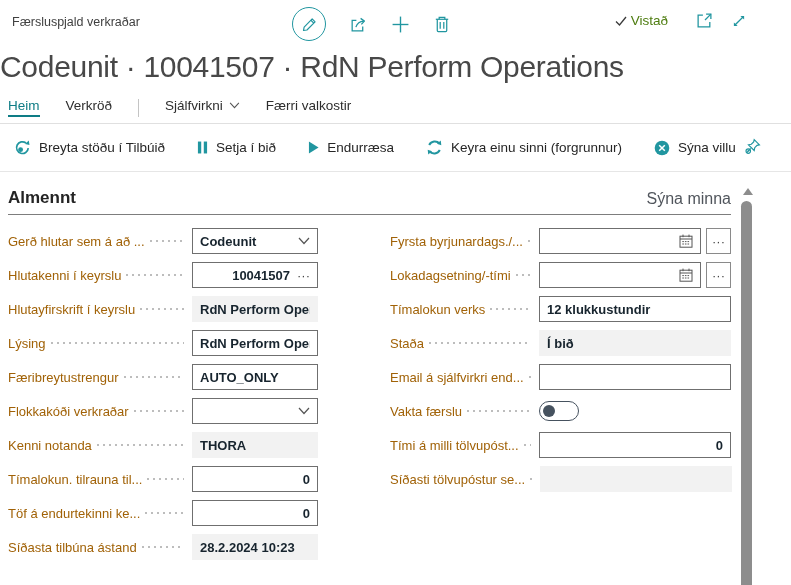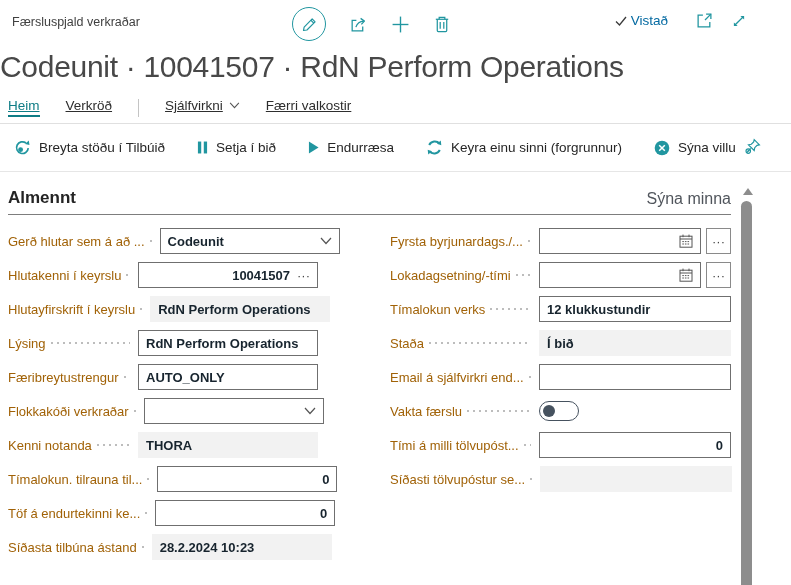--- a/index.html
+++ b/index.html
@@ -8,26 +8,26 @@
     font-family:"Liberation Sans","DejaVu Sans",sans-serif;color:#333;
     --accent:#2196a0;--accent-text:#0e7c85;--toggle:#46525f;
   }
   
   .topbar{position:relative;height:48px;}
   .caption{position:absolute;left:12px;top:15px;font-size:12.5px;color:#3f3f3f;}
   .center-icons{position:absolute;left:292px;top:7px;display:flex;align-items:center;gap:23px;}
   .icon-btn{background:none;border:none;padding:0;display:flex;align-items:center;justify-content:center;color:var(--accent);cursor:pointer;}
   .pencil-circle{width:34px;height:34px;border:1.4px solid var(--accent);border-radius:50%;}
   .right-icons{position:absolute;right:44px;top:12px;display:flex;align-items:center;gap:18px;}
-  .saved{display:flex;align-items:center;gap:3px;font-size:13.5px;color:#0369a1;margin-right:10px;}
+  .saved{display:flex;align-items:center;gap:3px;font-size:13.5px;color:#4d7c0f;margin-right:10px;}
   
   .page-title{margin:0;padding:2px 0 8px;font-size:30px;font-weight:400;color:#484848;letter-spacing:-0.3px;white-space:nowrap;}
   
   .tabbar{display:flex;align-items:center;gap:26px;padding:0 8px;height:31px;border-bottom:1px solid #e0e0e0;font-size:13.5px;color:#2e2e2e;}
-  .tab{cursor:pointer;padding-bottom:4px;display:flex;align-items:center;gap:6px;text-decoration:underline;}
+  .tab{cursor:pointer;padding-bottom:4px;display:flex;align-items:center;gap:6px;}
   .tab.active{color:var(--accent-text);border-bottom:2px solid var(--accent-text);padding-bottom:2px;}
   .tab-divider{width:1px;height:18px;background:#c4c4c4;}
   
   .actionbar{position:relative;display:flex;align-items:center;gap:32px;height:47px;padding:0 8px 0 14px;border-bottom:1px solid #e6e6e6;font-size:13.5px;color:#262626;}
   .action{display:flex;align-items:center;gap:8px;cursor:pointer;}
   .action svg{color:var(--accent);flex:none;}
   .pin-btn{position:absolute;right:30px;top:14px;}
   
   .content{position:relative;padding:16px 0 0 8px;}
   .inner{width:723px;}
@@ -37,21 +37,21 @@
   .columns{display:flex;justify-content:space-between;margin-top:13px;}
   .col{display:flex;flex-direction:column;gap:8px;}
   .col-left{width:310px;}
   .col-right{width:341px;}
   .frow{display:flex;align-items:center;height:26px;}
   .flabel{font-size:13px;color:#a16207;white-space:nowrap;}
   .fdots{flex:1;height:26px;margin:0 8px 0 3px;min-width:4px;
     background-image:radial-gradient(circle,#bdbdbd 1px,transparent 1.3px);
     background-size:6px 4px;background-repeat:repeat-x;background-position:left center;}
   .fslot{flex:none;display:flex;align-items:center;gap:5px;}
-  .col-left .fslot{width:180px;}
+  .col-left .fslot{width:126px;}
   .col-right .fslot{width:192px;}
   .box{flex:1;height:26px;border:1px solid #6f6f6f;background:#fff;display:flex;align-items:center;padding:0 7px;box-sizing:border-box;min-width:0;}
   .box .val{font-size:13px;font-weight:bold;color:#17242e;flex:1;white-space:nowrap;overflow:hidden;}
   .box .val.r{text-align:right;}
   .box.disabled{background:#f2f2f2;border-color:#f2f2f2;}
   .box svg.trail{margin-left:6px;flex:none;}
   .inline-assist{margin-left:7px;color:#444;font-size:13px;flex:none;cursor:pointer;}
   .assist-btn{flex:none;width:25px;height:26px;border:1px solid #8a8a8a;background:#fff;display:flex;align-items:center;justify-content:center;color:#444;font-size:13px;box-sizing:border-box;padding:0;cursor:pointer;}
   .toggle{position:relative;width:40px;height:20px;border:1.5px solid var(--toggle);border-radius:11px;background:#fff;box-sizing:border-box;cursor:pointer;}
   .toggle .knob{position:absolute;left:3px;top:2.5px;width:12px;height:12px;border-radius:50%;background:var(--toggle);}

